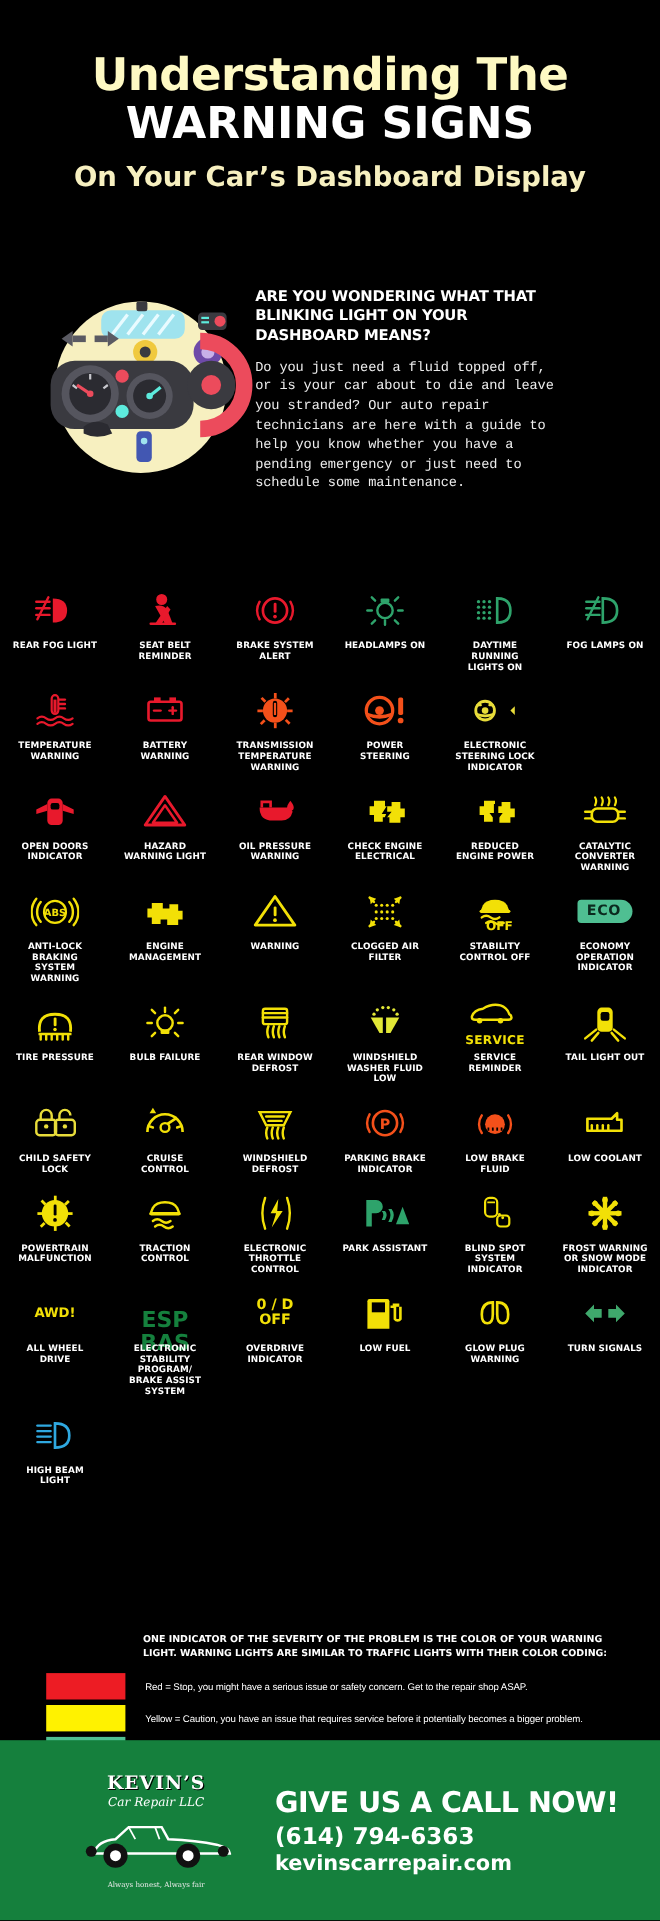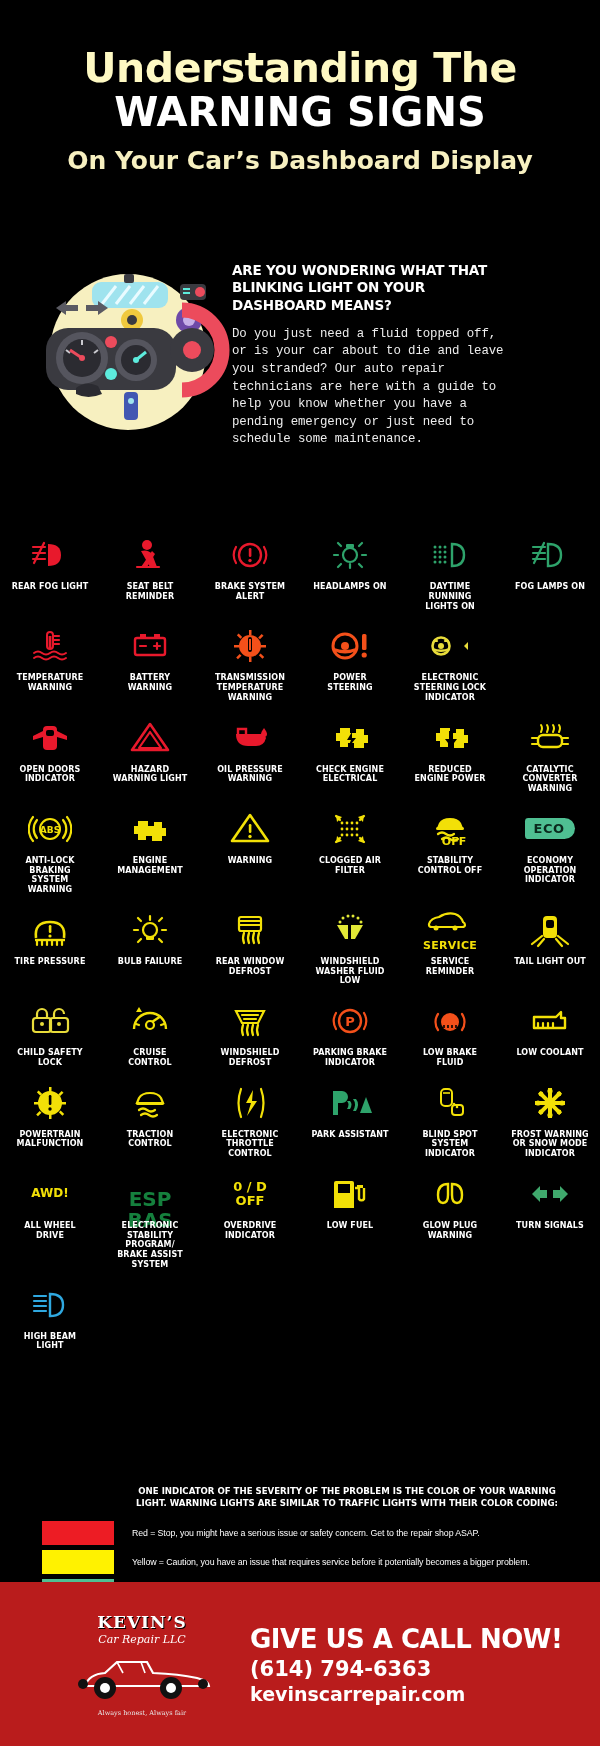--- a/index.html
+++ b/index.html
@@ -127,21 +127,20 @@
     text-align: center;
     line-height: 1.05;
   }
 
   
   .legend {
     position: absolute;
     left: 0; top: 1486px;
     width: 600px;
     padding: 0 36px 0 42px;
-    text-align: center;
   }
   .legend-head {
     font-family: "DejaVu Sans", sans-serif;
     font-weight: bold;
     font-size: 8.6px;
     line-height: 1.35;
     color: #FFFFFF;
     letter-spacing: 0px;
     margin-left: 88px;
   }
@@ -162,21 +161,21 @@
     color: #FFFFFF;
     letter-spacing: -0.1px;
   }
 
   
   .footer {
     position: absolute;
     left: 0; bottom: 0;
     width: 600px;
     height: 164px;
-    background: #b91c1c;
+    background: #15803d;
     display: flex;
     align-items: center;
   }
   .footer-logo {
     width: 250px;
     padding-left: 34px;
     text-align: center;
     color: #FFFFFF;
   }
   .logo-name {

